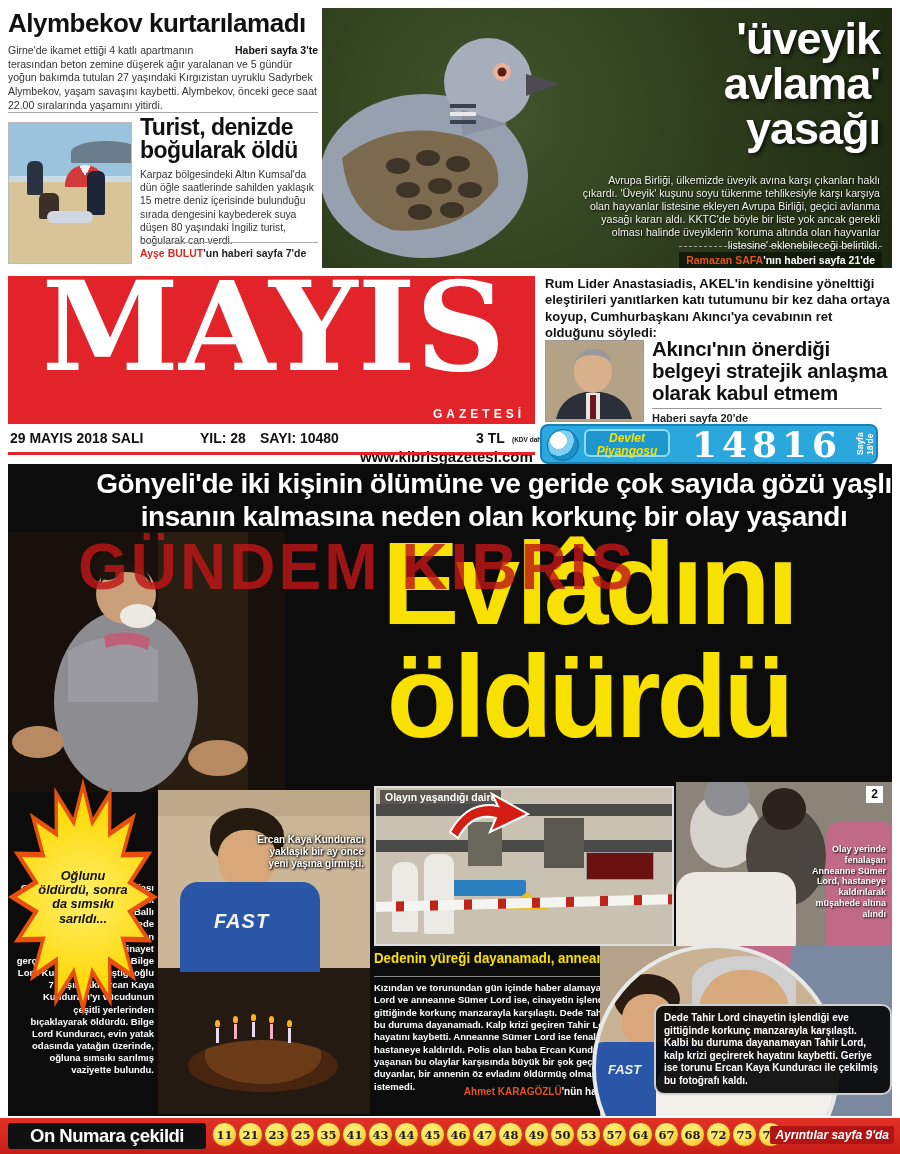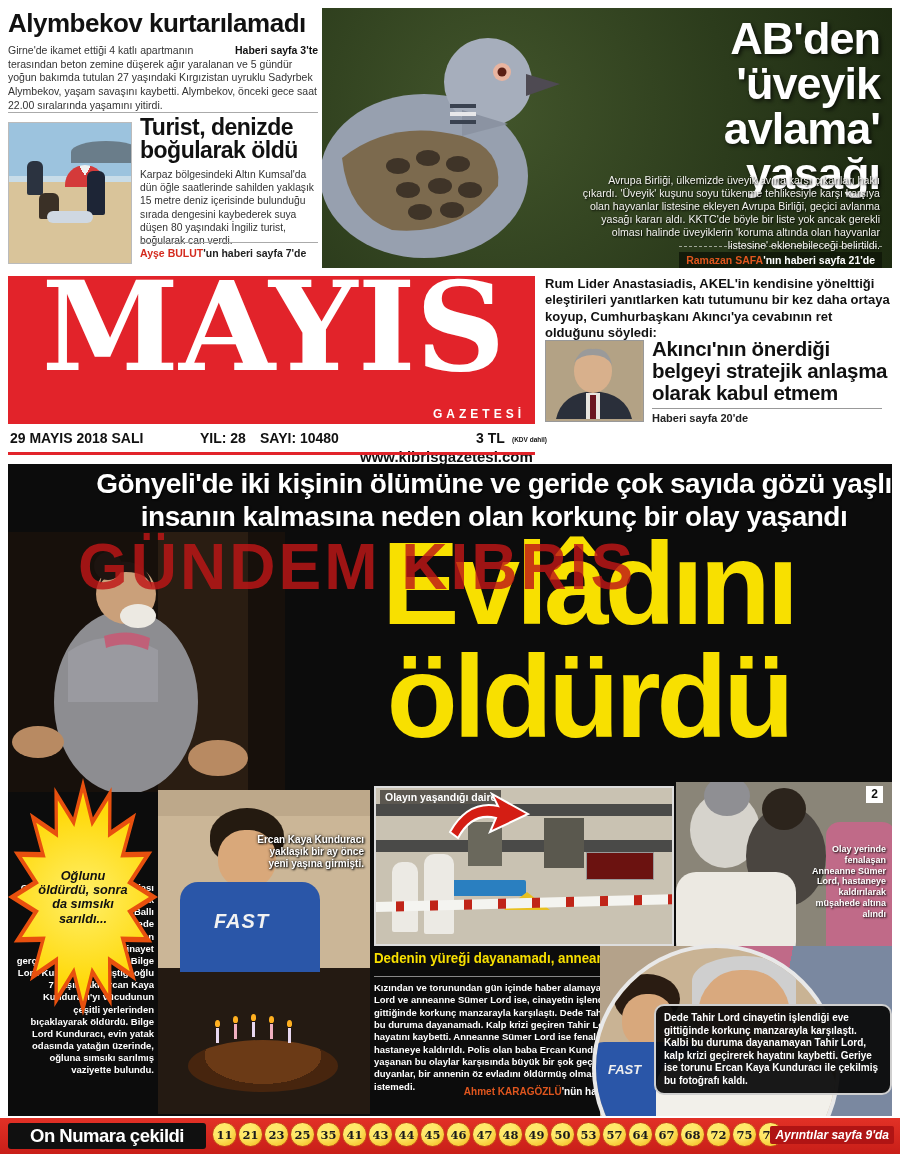--- a/index.html
+++ b/index.html
@@ -157,21 +157,20 @@
       <g>
           <rect x="138" y="96" width="26" height="4" fill="#3a4250"></rect>
           <rect x="138" y="104" width="26" height="4" fill="#e8e8ea"></rect>
           <rect x="138" y="112" width="26" height="4" fill="#3a4250"></rect>
         </g>
       <polygon points="214,66 248,76 214,88" fill="#4e4a52"></polygon>
       <circle cx="190" cy="64" r="9" fill="#e8b4a0"></circle>
       <circle cx="190" cy="64" r="4.5" fill="#5a1e14"></circle>
     </svg>
     <div class="abs" id="bird-headline">
-      <div>AB'den</div>
       <div>'üveyik</div>
       <div>avlama'</div>
       <div>yasağı</div>
     </div>
     <div class="abs" id="bird-body">Avrupa Birliği, ülkemizde üveyik avına karşı çıkanları haklı çıkardı. 'Üveyik' kuşunu soyu tükenme tehlikesiyle karşı karşıya olan hayvanlar listesine ekleyen Avrupa Birliği, geçici avlanma yasağı kararı aldı. KKTC'de böyle bir liste yok ancak gerekli olması halinde üveyiklerin 'koruma altında olan hayvanlar listesine' eklenebileceği belirtildi.</div>
     <div class="abs" id="bird-byline">
       <span class="inner"><span class="orange-name">Ramazan SAFA</span><span>'nın haberi sayfa 21'de</span></span>
     </div>
   </div>
 
@@ -197,20 +196,29 @@
       <rect x="40" y="52" width="14" height="26" fill="#e8e6e0"></rect>
       <rect x="44" y="54" width="6" height="24" fill="#6b1620"></rect>
       <ellipse cx="47" cy="30" rx="19" ry="22" fill="#d8b08c"></ellipse>
       <path d="M28 22 Q35 6 47 8 Q62 6 66 24 Q60 14 47 14 Q34 14 28 22Z" fill="#9a9a9a"></path>
     </svg>
   </div>
   <div class="abs" id="akinci-headline">Akıncı'nın önerdiği belgeyi stratejik anlaşma olarak kabul etmem</div>
   <div class="abs" id="akinci-rule"></div>
   <div class="abs" id="akinci-ref">Haberi sayfa 20'de</div>
 
+  <div class="abs" id="piyango">
+    <div class="logo"></div>
+    <div class="label">
+      <div>Devlet</div>
+      <div>Piyangosu</div>
+    </div>
+    <div class="number">14816</div>
+    <div class="vpage">Sayfa 18'de</div>
+  </div>
 
   <div class="abs" id="main">
     <div class="kickline" id="kick1">Gönyeli'de iki kişinin ölümüne ve geride çok sayıda gözü yaşlı</div>
     <div class="kickline" id="kick2">insanın kalmasına neden olan korkunç bir olay yaşandı</div>
 
     <div class="abs" id="woman-photo">
       <svg width="277" height="260" viewBox="0 0 277 260">
         <rect width="277" height="260" fill="#17100b"></rect>
         <rect x="150" y="0" width="90" height="260" fill="#2a1d12"></rect>
         <ellipse cx="118" cy="170" rx="72" ry="92" fill="#8d8d91"></ellipse>

